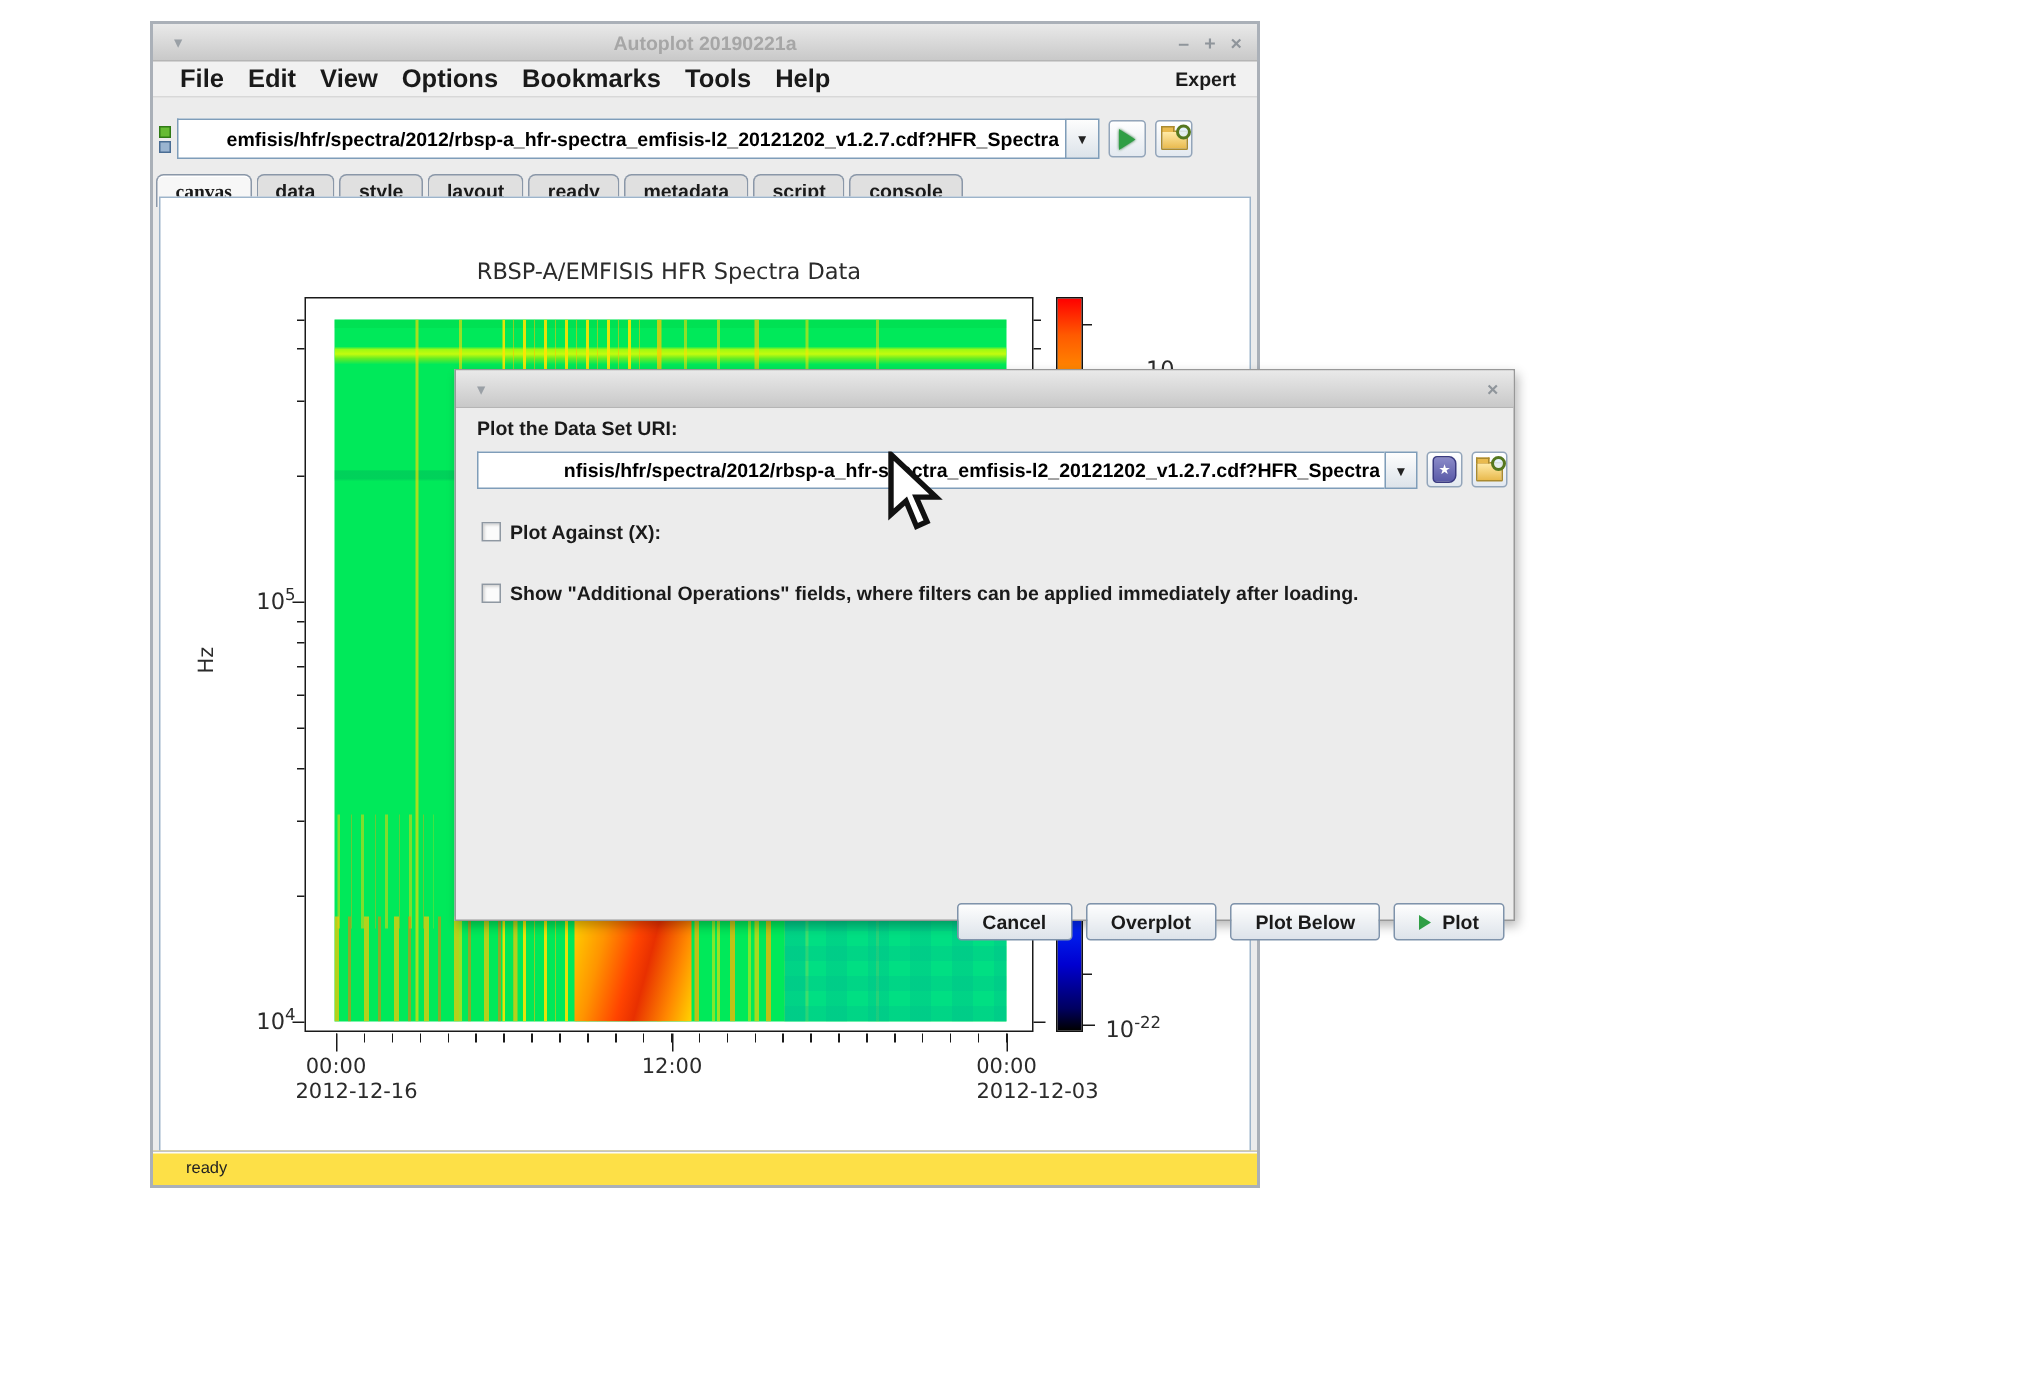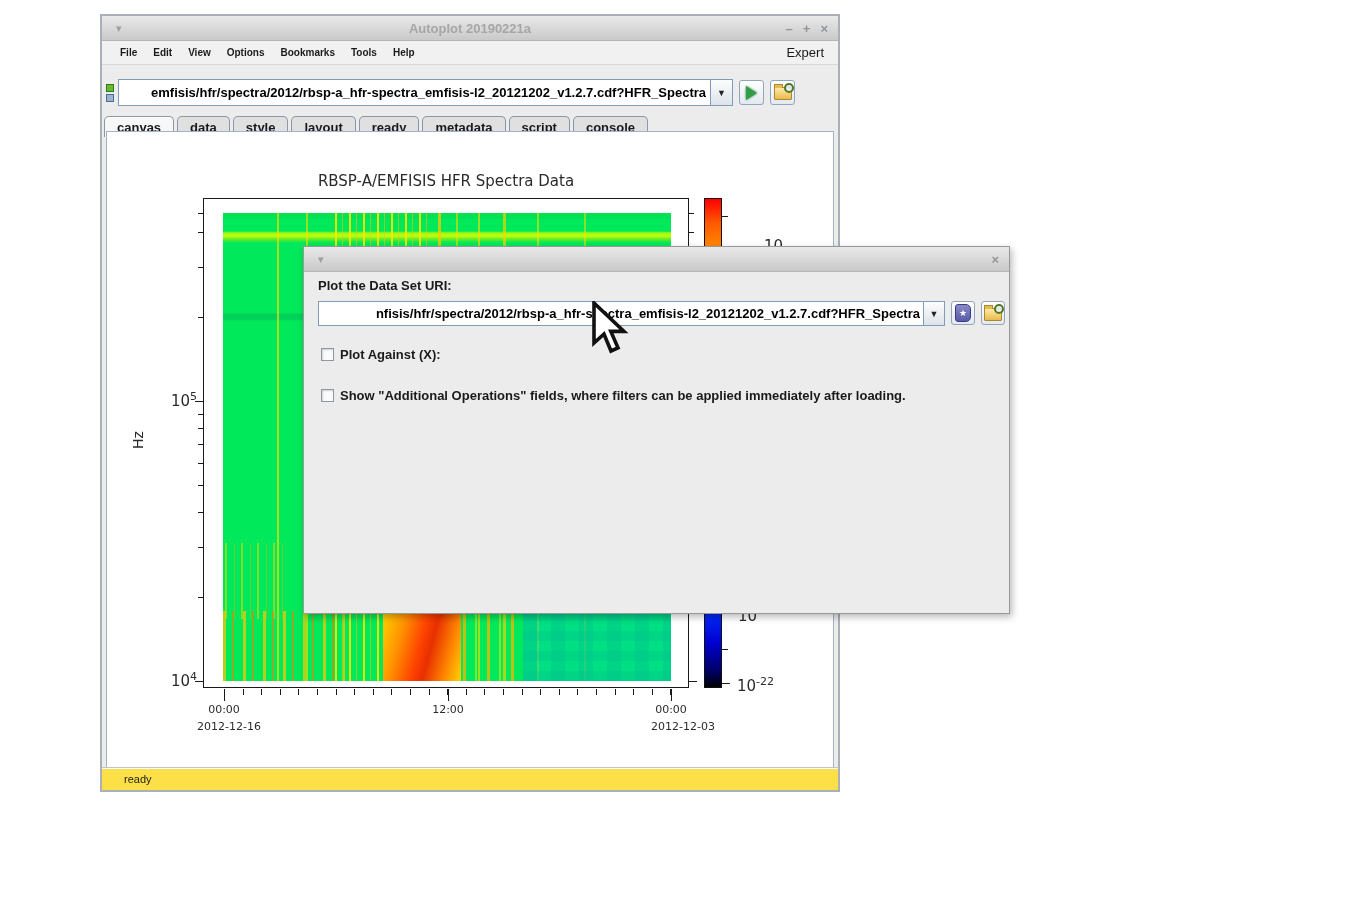--- a/index.html
+++ b/index.html
@@ -10,22 +10,22 @@
        background:#ececec;border:2px solid #aab0b8;box-sizing:border-box;z-index:10;}
   .titlebar{height:24px;background:linear-gradient(#e9e9e9,#c9c9c9);
             display:flex;align-items:center;position:relative;border-bottom:1px solid #b5b5b5;}
   .titlebar .tri{color:#9aa0a6;font-size:11px;margin-left:14px;}
   .titlebar .ttl{position:absolute;left:0;right:0;text-align:center;
                  font-weight:bold;font-size:13px;color:#a6a6a6;}
   .winbtns{margin-left:auto;display:flex;gap:10px;margin-right:10px;z-index:2;}
   .winbtns span{color:#8f959b;font-size:13px;font-weight:bold;line-height:1;cursor:default;}
   .menubar{height:23px;background:#f1f1f1;display:flex;align-items:center;
            padding:0 10px;border-bottom:1px solid #d8d8d8;}
-  .menubar .mi{font-weight:bold;font-size:10px;padding:0 8px;}
-  .menubar .expert{margin-left:auto;font-weight:normal;font-size:13px;padding-right:4px;}
+  .menubar .mi{font-weight:bold;font-size:17px;padding:0 8px;}
+  .menubar .expert{margin-left:auto;font-weight:bold;font-size:13px;padding-right:4px;}
   
   .uribar{display:flex;align-items:center;padding:14px 6px 8px 4px;}
   .dsicons{display:flex;flex-direction:column;gap:2px;margin-right:4px;}
   .sq{width:8px;height:8px;box-sizing:border-box;}
   .sq.g{background:#66bb33;border:1px solid #2f7a15;}
   .sq.b{background:#9ab4d0;border:1px solid #4a6d94;}
   .combo{display:flex;height:27px;}
   .combo input{width:592px;height:27px;box-sizing:border-box;border:1px solid #7f9db9;
                border-right:none;padding:0 4px;font-size:13px;font-weight:bold;
                font-family:"Liberation Sans",sans-serif;text-align:right;outline:none;}
@@ -40,42 +40,42 @@
   .icon-folder{position:relative;width:16px;height:11px;margin-top:2px;
                background:linear-gradient(#ffeaa6,#e9ba4e);border:1px solid #a98a30;border-radius:1px;}
   .icon-folder:before{content:"";position:absolute;top:-4px;left:-1px;width:7px;height:3px;
                background:#e9ba4e;border:1px solid #a98a30;border-bottom:none;}
   .icon-folder:after{content:"";position:absolute;right:-3px;top:-5px;width:6px;height:6px;
                border:2px solid #55781f;border-radius:50%;background:rgba(225,240,255,.85);}
   
   .tabs{display:flex;padding:0 0 0 2px;margin-top:2px;}
   .tab{font-weight:bold;font-size:13px;padding:3px 12px 2px 12px;border:1px solid #8a97a8;
        border-bottom:none;border-radius:5px 5px 0 0;background:#e0e0e0;margin-right:3px;}
-  .tab.sel{background:#f7f7f7;position:relative;top:0px;box-shadow:inset 0 1px 0 #ffffff;}
+  .tab.sel{background:#f7f7f7;position:relative;top:0px;box-shadow:inset 0 1px 0 #ffffff;font-family:Liberation Serif, serif;}
   
   .canvas{position:absolute;left:4px;top:115px;width:728px;height:637px;background:#ffffff;
           border:1px solid #9db4ca;box-sizing:border-box;overflow:hidden;}
   .statusbar{position:absolute;left:0px;bottom:0px;width:100%;height:22px;background:#fde047;
              border-top:1px solid #c4c4c4;box-shadow:inset 0 1px 0 #fbfbfb;
              display:flex;align-items:center;}
   .statusbar span{font-size:11px;margin-left:22px;color:#222;}
   
   .ptitle{position:absolute;left:96px;top:40px;width:486px;text-align:center;
           font-family:"DejaVu Sans",sans-serif;font-size:15px;color:#2b2b2b;}
   .axisbox{position:absolute;left:96px;top:66px;width:486px;height:490px;
            border:1px solid #1a1a1a;box-sizing:border-box;}
   .spec{position:absolute;left:116px;top:81px;width:448px;height:468px;overflow:hidden;}
   .spec .layer{position:absolute;}
   .xminor{position:absolute;left:117px;top:557px;width:448px;height:6px;
           background:repeating-linear-gradient(to right,#1a1a1a 0 1px,transparent 1px 18.6px);}
   .xmaj{position:absolute;top:557px;width:1px;height:12px;background:#1a1a1a;}
   .ytickL{position:absolute;height:1px;background:#1a1a1a;}
   .lab{position:absolute;font-family:"DejaVu Sans",sans-serif;color:#2b2b2b;}
   .num{font-size:15px;} .num sup{font-size:11px;}
-  .xlab{font-size:11px;}
+  .xlab{font-size:14px;}
   .hz{transform:rotate(-90deg);font-size:14px;}
   .cbar{position:absolute;left:597px;top:66px;width:18px;height:490px;border:1px solid #111;
         box-sizing:border-box;
         background:linear-gradient(#ff0000 0%,#ff5a00 5%,#ff9d00 12%,#ffe800 22%,
         #bfff00 30%,#40ff30 40%,#00f080 52%,#00e8c8 60%,#00c8ff 68%,#0080ff 76%,
         #0030ff 84%,#0000d0 91%,#000060 97%,#000000 100%);}
   .cbtick{position:absolute;left:615px;height:1px;background:#1a1a1a;}
   
   .dlg{position:absolute;left:303px;top:246px;width:707px;height:368px;background:#ececec;
        border:1px solid #989898;box-sizing:border-box;z-index:50;
@@ -282,20 +282,35 @@
 
       <div class="cbrow" style="left:17px;top:75px;">
         <span class="cb"></span>
         <b>Plot Against (X):</b>
       </div>
       <div class="cbrow" style="left:17px;top:116px;">
         <span class="cb"></span>
         <b>Show "Additional Operations" fields, where filters can be applied immediately after loading.</b>
       </div>
 
+      <div class="dlg-btns">
+        <span class="btn">
+          <span>Cancel</span>
+        </span>
+        <span class="btn">
+          <span>Overplot</span>
+        </span>
+        <span class="btn">
+          <span>Plot Below</span>
+        </span>
+        <span class="btn">
+          <span class="pg"></span>
+          <span>Plot</span>
+        </span>
+      </div>
     </div>
   </div>
 
   <div class="cursor">
     <svg width="40" height="58" viewBox="0 0 20 29">
       <path d="M2,1 L2,21 L7,16.5 L10.5,25 L14,23.4 L10.4,15.2 L17,15.2 Z" fill="#ffffff" stroke="#111111" stroke-width="1.8" stroke-linejoin="miter"></path>
     </svg>
   </div>
 
 </div>

